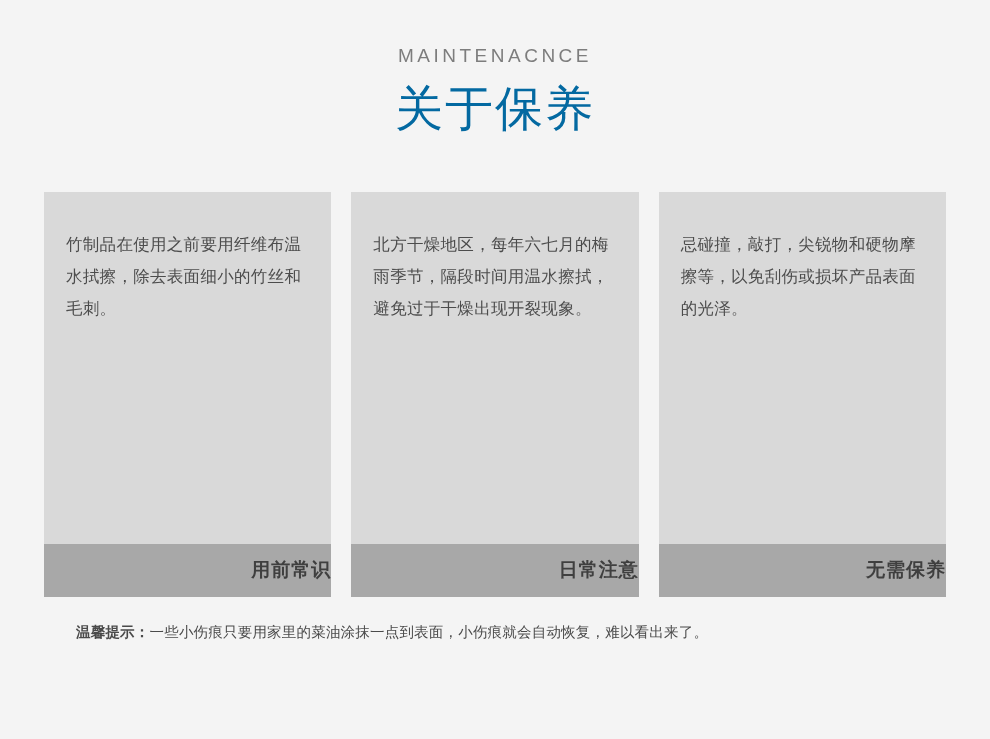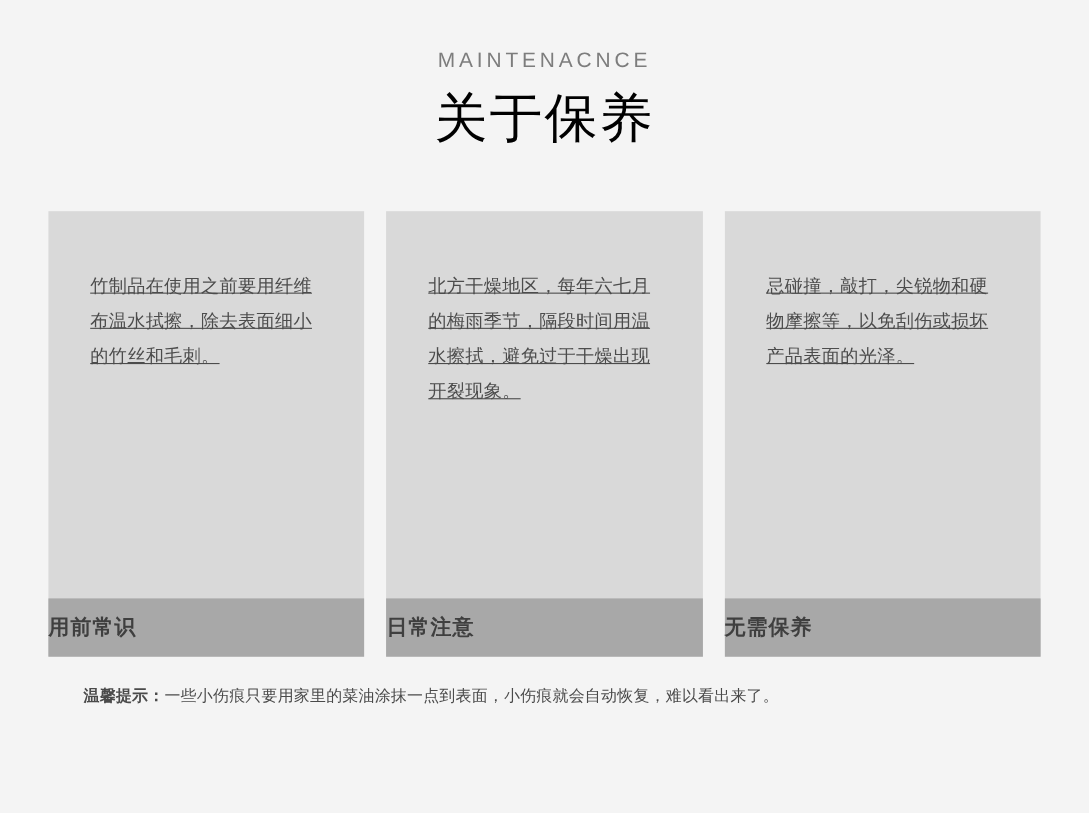--- a/index.html
+++ b/index.html
@@ -25,21 +25,21 @@
     padding-top: 45px;
   }
   .eyebrow {
     font-size: 19px;
     letter-spacing: 3.5px;
     color: #7d7d7d;
     font-weight: 400;
   }
   .title {
     font-size: 48px;
-    color: #000000;
+    color: #0369a1;
     font-weight: 400;
     letter-spacing: 2px;
     margin-top: 16px;
     line-height: 1.1;
   }
   .cards {
     display: flex;
     justify-content: center;
     gap: 20px;
     margin-top: 56px;
@@ -56,31 +56,30 @@
   }
   .card-body {
     flex: 1 1 auto;
     padding: 36px 22px 10px 22px;
     box-sizing: border-box;
   }
   .card-para {
     font-size: 16.5px;
     line-height: 1.95;
     color: #4c4c4c;
-    margin: 16px;
+    margin: 0;
     letter-spacing: 0.3px;
-    text-decoration: underline;
   }
   .card-para + .card-para {
     margin-top: 30px;
   }
   .card-footer {
     background: #a8a8a8;
     color: #3f3f3f;
-    text-align: left;
+    text-align: right;
     font-size: 19px;
     font-weight: 700;
     letter-spacing: 1px;
     padding: 13px 0 14px 0;
   }
   .note {
     margin-top: 26px;
     padding-left: 76px;
     font-size: 14.5px;
     color: #4a4a4a;

